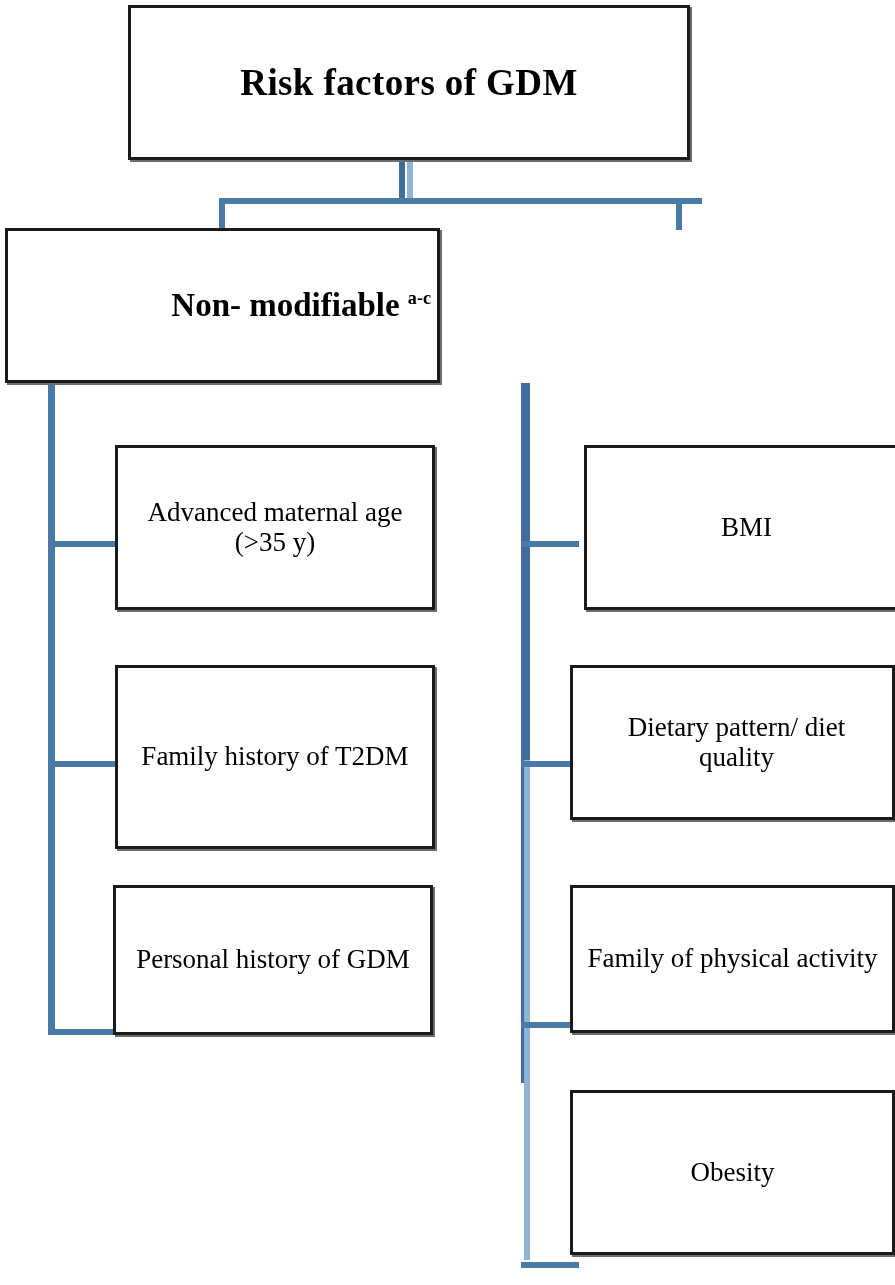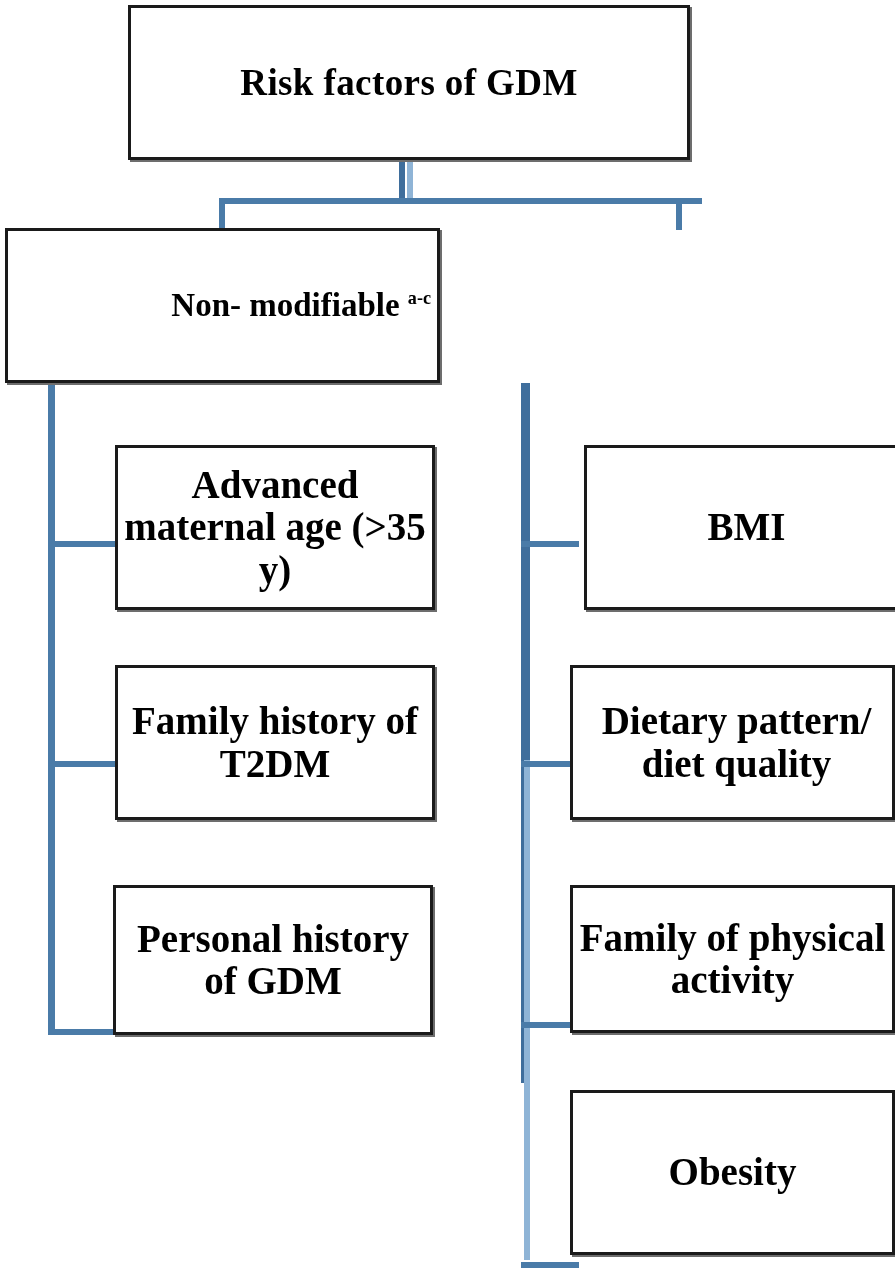--- a/index.html
+++ b/index.html
@@ -68,33 +68,33 @@
     line-height: 1.1;
   }
   .node-cat .txt sup {
     font-size: 0.55em;
     font-weight: bold;
     vertical-align: super;
     letter-spacing: 0;
   }
 
   .node-leaf .txt {
-    font-size: 39px;
-    font-weight: bold;
+    font-size: 27px;
+    font-weight: normal;
     line-height: 1.08;
   }
 
   
   #box-title      { left: 128px; top: 5px;    width: 562px; height: 155px; }
 
   #box-nonmod     { left: 5px;   top: 228px;  width: 435px; height: 155px; }
   #box-mod        { left: 485px; top: 228px;  width: 330px; height: 155px; }
 
   #box-age        { left: 115px; top: 445px;  width: 320px; height: 165px; }
-  #box-family     { left: 115px; top: 665px;  width: 320px; height: 155px; }
+  #box-family     { left: 115px; top: 665px;  width: 320px; height: 184px; }
   #box-pgdm       { left: 113px; top: 885px;  width: 320px; height: 150px; }
 
   #box-bmi        { left: 584px; top: 445px;  width: 325px; height: 165px; }
   #box-diet       { left: 570px; top: 665px;  width: 325px; height: 155px; padding-left: 8px; }
   #box-activity   { left: 570px; top: 885px;  width: 325px; height: 148px; }
   #box-obesity    { left: 570px; top: 1090px; width: 325px; height: 165px; }
 </style>
 </head>
 <body>
 

